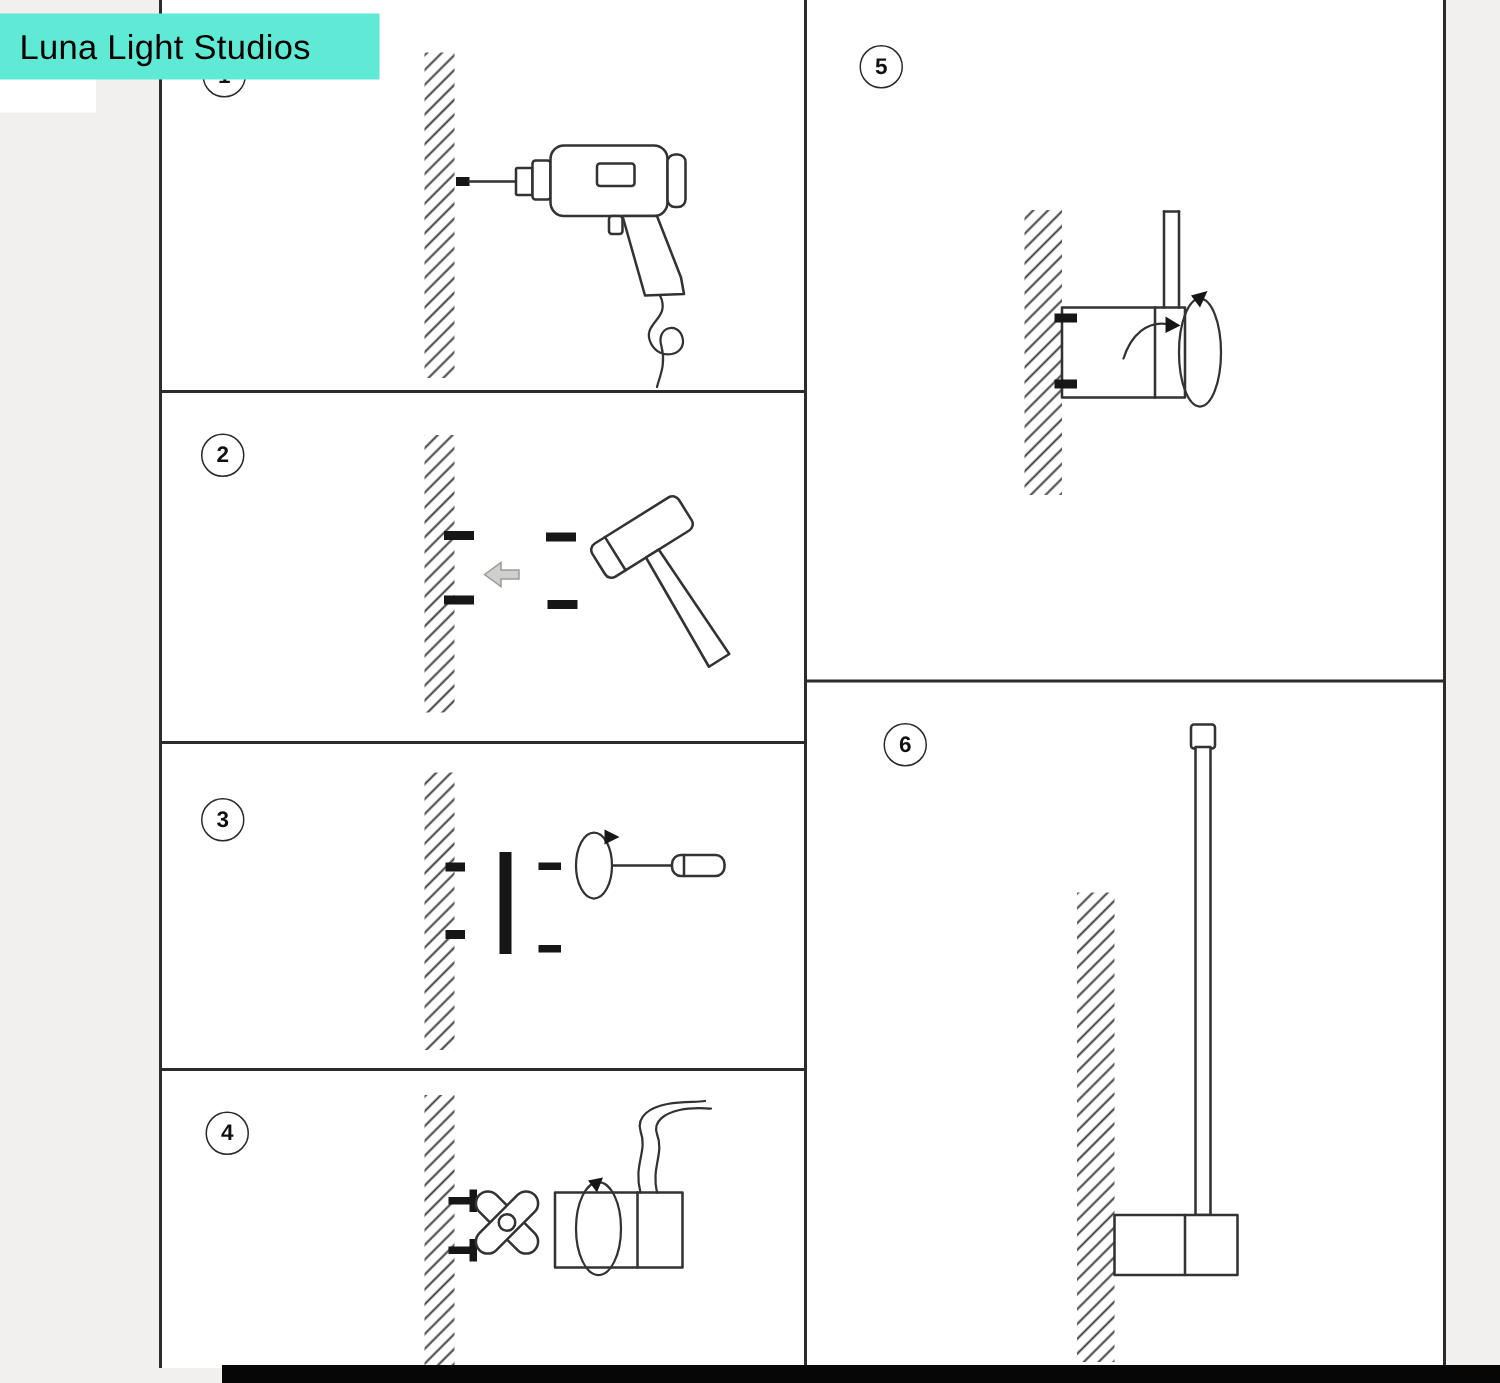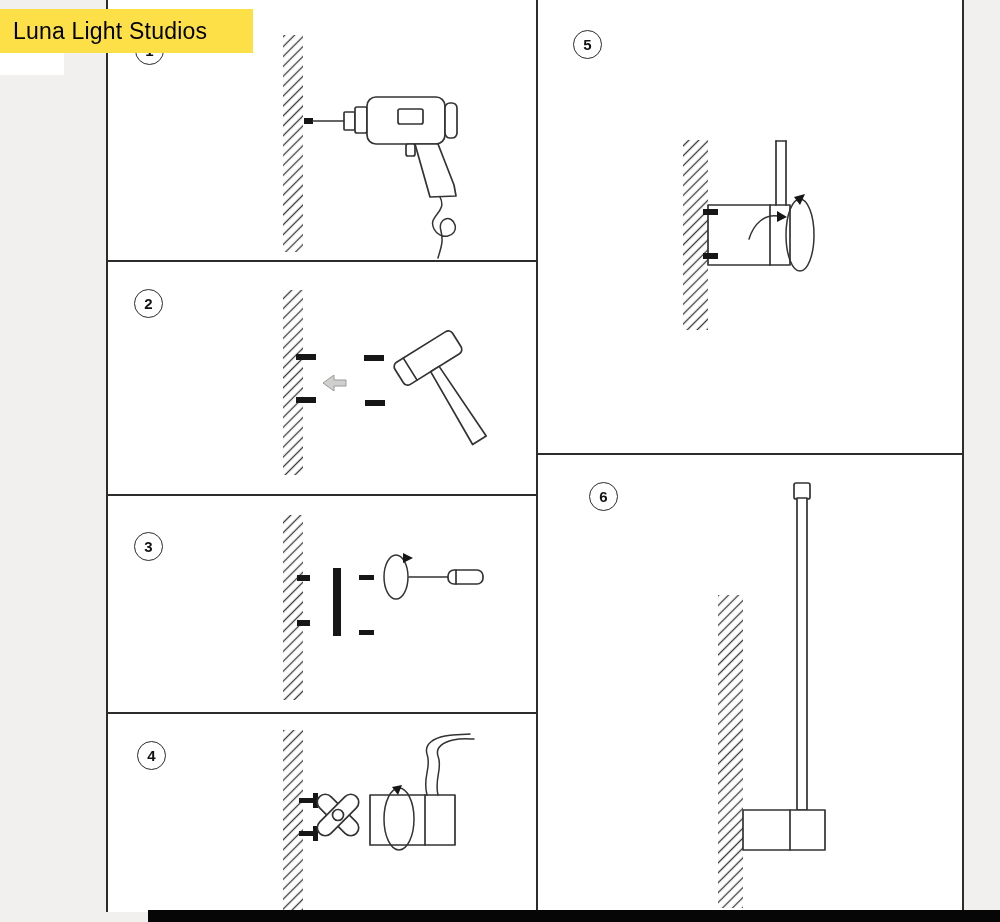--- a/index.html
+++ b/index.html
@@ -4,21 +4,21 @@
 <style>
   html,body{margin:0;padding:0}
   .stage{position:relative;width:1000px;height:922px;background:#f1f0ee;
          font-family:"Liberation Sans",sans-serif;overflow:hidden}
   .panel{position:absolute;background:#fff;z-index:1}
   .gline{position:absolute;background:#2c2c2c;z-index:4}
   .svgabs{position:absolute;z-index:3}
   .num{position:absolute;width:27px;height:27px;border:1.6px solid #2a2a2a;border-radius:50%;
        display:flex;align-items:center;justify-content:center;font-weight:bold;font-size:15px;
        color:#111;background:#fff;z-index:5}
-  .watermark{position:absolute;left:0;top:9px;width:253px;height:44px;background:#fde047;z-index:8;
+  .watermark{position:absolute;left:0;top:9px;width:253px;height:44px;background:#5eead4;z-index:8;
        display:flex;align-items:center;padding-left:13px;box-sizing:border-box;
        font-size:23px;color:#000;letter-spacing:.2px}
   .wtab{position:absolute;left:0;top:52px;width:64px;height:23px;background:#fff;z-index:7}
   .bottombar{position:absolute;left:148px;top:910px;width:852px;height:12px;background:#060606;z-index:9}
   svg .ln{stroke:#333;fill:none;stroke-width:1.7;stroke-linecap:round;stroke-linejoin:round}
   svg .thin{stroke-width:1.5}
   svg .fw{fill:#fff;stroke:#333;stroke-width:1.7;stroke-linejoin:round}
   svg .blk{fill:#161616;stroke:none}
   svg .arrgray{fill:#cfcfcd;stroke:#9a9a98;stroke-width:1}
 </style>

